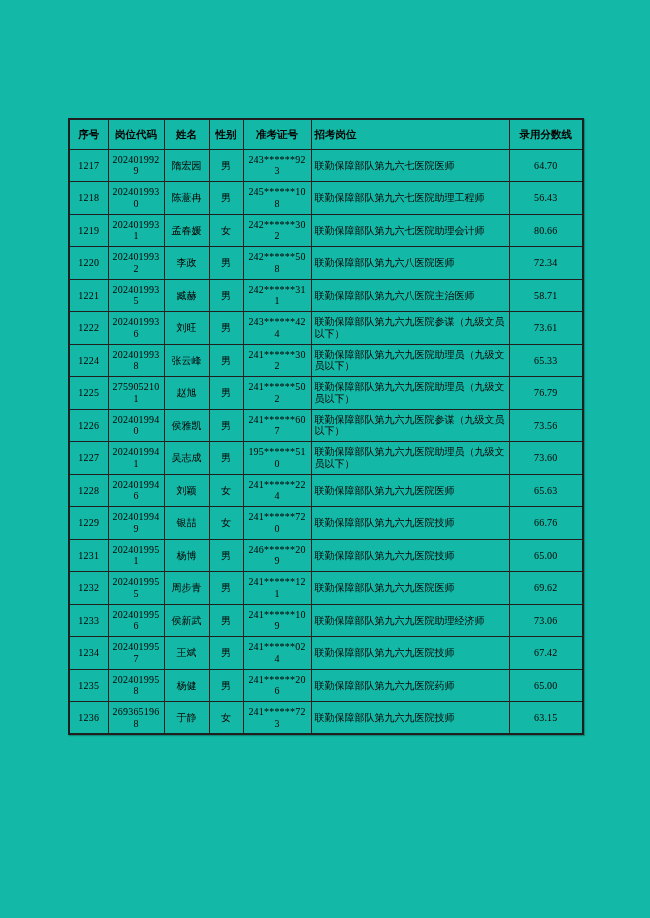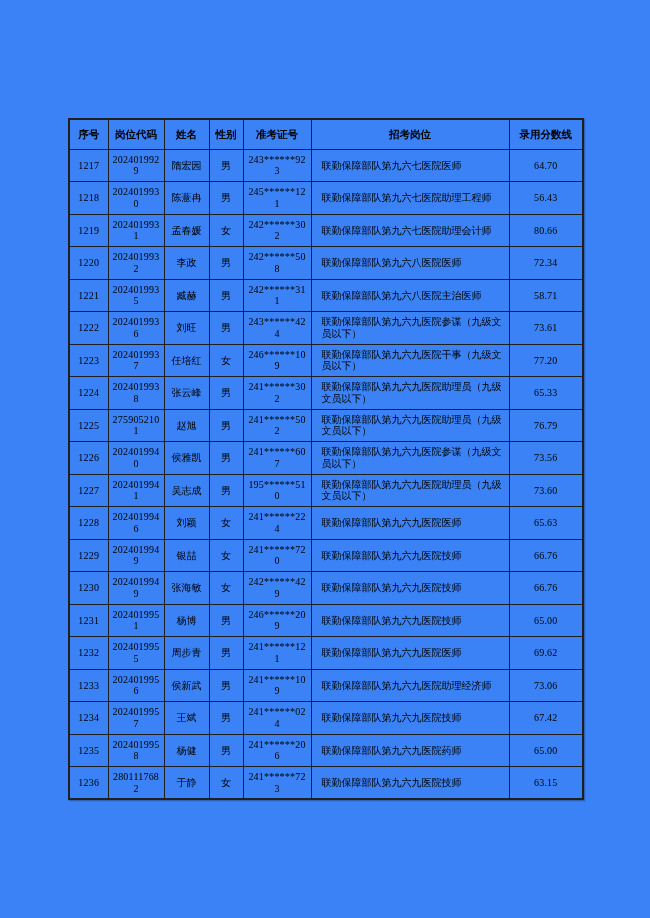--- a/index.html
+++ b/index.html
@@ -12,21 +12,21 @@
     background: #ffffff;
     font-family: "Liberation Serif", "DejaVu Serif", serif;
     color: #000000;
     position: relative;
     overflow: hidden;
   }
   .doc-page {
     position: absolute;
     left: 0; top: 0;
     width: 650px; height: 918px;
-    background: #3b82f6;
+    background: #14b8a6;
   }
   table.score-table {
     position: absolute;
     left: 68px;
     top: 118px;
     width: 514px;
     border-collapse: collapse;
     table-layout: fixed;
     border: 2px solid #1f1f1f;
     box-shadow: 1px 1px 1px rgba(0,0,0,0.25);
@@ -48,21 +48,21 @@
   table.score-table thead th {
     font-weight: bold;
     font-size: 10.5px;
   }
   table.score-table tbody tr {
     height: 32.5px;
     border-radius: 10px;
   }
   table.score-table td.col-position {
     text-align: left;
-    padding-left: 10px;
+    padding-left: 3px;
     padding-right: 4px;
   }
   table.score-table td.col-serial,
   table.score-table td.col-code,
   table.score-table td.col-ticket,
   table.score-table td.col-score {
     font-family: "Liberation Serif", "DejaVu Serif", serif;
     letter-spacing: 0.2px;
   }
 </style>
@@ -80,40 +80,40 @@
       <col style="width:198px">
       <col style="width:74px">
     </colgroup>
     <thead>
       <tr>
         <th class="col-serial">序号</th>
         <th class="col-code">岗位代码</th>
         <th class="col-name">姓名</th>
         <th class="col-gender">性别</th>
         <th class="col-ticket">准考证号</th>
-        <th class="col-position" style="text-align:center">招考岗位</th>
+        <th class="col-position" style="text-align:left">招考岗位</th>
         <th class="col-score">录用分数线</th>
       </tr>
     </thead>
     <tbody>
         <tr>
           <td class="col-serial">1217</td>
           <td class="col-code">2024019929</td>
           <td class="col-name">隋宏园</td>
           <td class="col-gender">男</td>
           <td class="col-ticket">243******923</td>
           <td class="col-position">联勤保障部队第九六七医院医师</td>
           <td class="col-score">64.70</td>
         </tr>
         <tr>
           <td class="col-serial">1218</td>
           <td class="col-code">2024019930</td>
           <td class="col-name">陈薏冉</td>
           <td class="col-gender">男</td>
-          <td class="col-ticket">245******121</td>
+          <td class="col-ticket">245******108</td>
           <td class="col-position">联勤保障部队第九六七医院助理工程师</td>
           <td class="col-score">56.43</td>
         </tr>
         <tr>
           <td class="col-serial">1219</td>
           <td class="col-code">2024019931</td>
           <td class="col-name">孟春媛</td>
           <td class="col-gender">女</td>
           <td class="col-ticket">242******302</td>
           <td class="col-position">联勤保障部队第九六七医院助理会计师</td>
@@ -140,29 +140,20 @@
         <tr>
           <td class="col-serial">1222</td>
           <td class="col-code">2024019936</td>
           <td class="col-name">刘旺</td>
           <td class="col-gender">男</td>
           <td class="col-ticket">243******424</td>
           <td class="col-position">联勤保障部队第九六九医院参谋（九级文员以下）</td>
           <td class="col-score">73.61</td>
         </tr>
         <tr>
-          <td class="col-serial">1223</td>
-          <td class="col-code">2024019937</td>
-          <td class="col-name">任培红</td>
-          <td class="col-gender">女</td>
-          <td class="col-ticket">246******109</td>
-          <td class="col-position">联勤保障部队第九六九医院干事（九级文员以下）</td>
-          <td class="col-score">77.20</td>
-        </tr>
-        <tr>
           <td class="col-serial">1224</td>
           <td class="col-code">2024019938</td>
           <td class="col-name">张云峰</td>
           <td class="col-gender">男</td>
           <td class="col-ticket">241******302</td>
           <td class="col-position">联勤保障部队第九六九医院助理员（九级文员以下）</td>
           <td class="col-score">65.33</td>
         </tr>
         <tr>
           <td class="col-serial">1225</td>
@@ -203,29 +194,20 @@
         <tr>
           <td class="col-serial">1229</td>
           <td class="col-code">2024019949</td>
           <td class="col-name">银喆</td>
           <td class="col-gender">女</td>
           <td class="col-ticket">241******720</td>
           <td class="col-position">联勤保障部队第九六九医院技师</td>
           <td class="col-score">66.76</td>
         </tr>
         <tr>
-          <td class="col-serial">1230</td>
-          <td class="col-code">2024019949</td>
-          <td class="col-name">张海敏</td>
-          <td class="col-gender">女</td>
-          <td class="col-ticket">242******429</td>
-          <td class="col-position">联勤保障部队第九六九医院技师</td>
-          <td class="col-score">66.76</td>
-        </tr>
-        <tr>
           <td class="col-serial">1231</td>
           <td class="col-code">2024019951</td>
           <td class="col-name">杨博</td>
           <td class="col-gender">男</td>
           <td class="col-ticket">246******209</td>
           <td class="col-position">联勤保障部队第九六九医院技师</td>
           <td class="col-score">65.00</td>
         </tr>
         <tr>
           <td class="col-serial">1232</td>
@@ -258,21 +240,21 @@
           <td class="col-serial">1235</td>
           <td class="col-code">2024019958</td>
           <td class="col-name">杨健</td>
           <td class="col-gender">男</td>
           <td class="col-ticket">241******206</td>
           <td class="col-position">联勤保障部队第九六九医院药师</td>
           <td class="col-score">65.00</td>
         </tr>
         <tr>
           <td class="col-serial">1236</td>
-          <td class="col-code">2801117682</td>
+          <td class="col-code">2693651968</td>
           <td class="col-name">于静</td>
           <td class="col-gender">女</td>
           <td class="col-ticket">241******723</td>
           <td class="col-position">联勤保障部队第九六九医院技师</td>
           <td class="col-score">63.15</td>
         </tr>
       </tbody>
   </table>
 </div>
 

